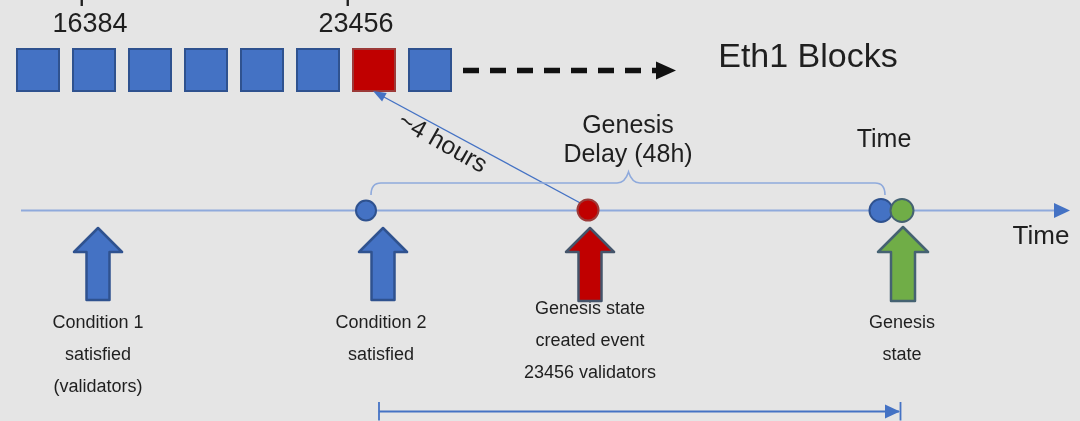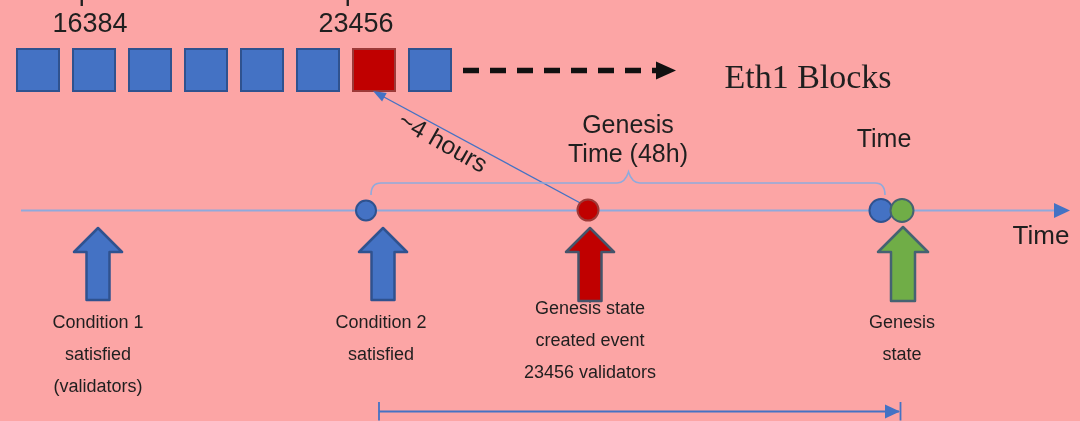--- a/index.html
+++ b/index.html
@@ -1,20 +1,20 @@
 <!DOCTYPE html>
 <html style="--blue: #4472C4; --blue_border: #2F528F; --red: #C00000; --red_square_border: #9C3A38; --red_arrow_border: #44546A; --green: #70AD47; --green_border: #456272; --line: #8FAADC; --line_strong: #4472C4; --dash: #111111; --ink: #1F1F1F;"><head>
 <meta charset="utf-8">
 <style>
   html,body{margin:0;padding:0;background:#ffffff;}
   #canvas{
     position:relative;
     width:1080px;height:421px;
     overflow:hidden;
-    background:#fca5a5;
+    background:#e5e5e5;
     font-family:"Liberation Sans", sans-serif;
     color:var(--ink);
   }
   .center-label{
     position:absolute;
     transform:translateX(-50%);
     text-align:center;
     white-space:nowrap;
     color:var(--ink);
   }
@@ -69,27 +69,27 @@
       <div class="block blue"></div>
       <div class="block blue"></div>
       <div class="block blue"></div>
       <div class="block blue"></div>
       <div class="block blue"></div>
       <div class="block blue"></div>
       <div class="block red"></div>
       <div class="block blue"></div>
     </div>
 
-  <div class="center-label big-label" style="left:808px;top:58px;font-family:Liberation Serif, serif;">Eth1 Blocks</div>
+  <div class="center-label big-label" style="left:808px;top:36px;">Eth1 Blocks</div>
 
   <div class="rotated" style="left:443px;top:142px;">~4 hours</div>
 
   <div class="center-label mid-label" style="left:628px;top:110px;">
     <div>Genesis</div>
-    <div>Time (48h)</div>
+    <div>Delay (48h)</div>
   </div>
   <div class="center-label mid-label" style="left:884px;top:124px;">
     <div>Time</div>
   </div>
 
   <div class="center-label axis-label" style="left:1041px;top:220px;">Time</div>
 
   <div class="center-label event-label" style="left:98px;top:306px;">
     <div>Condition 1</div>
     <div>satisfied</div>

